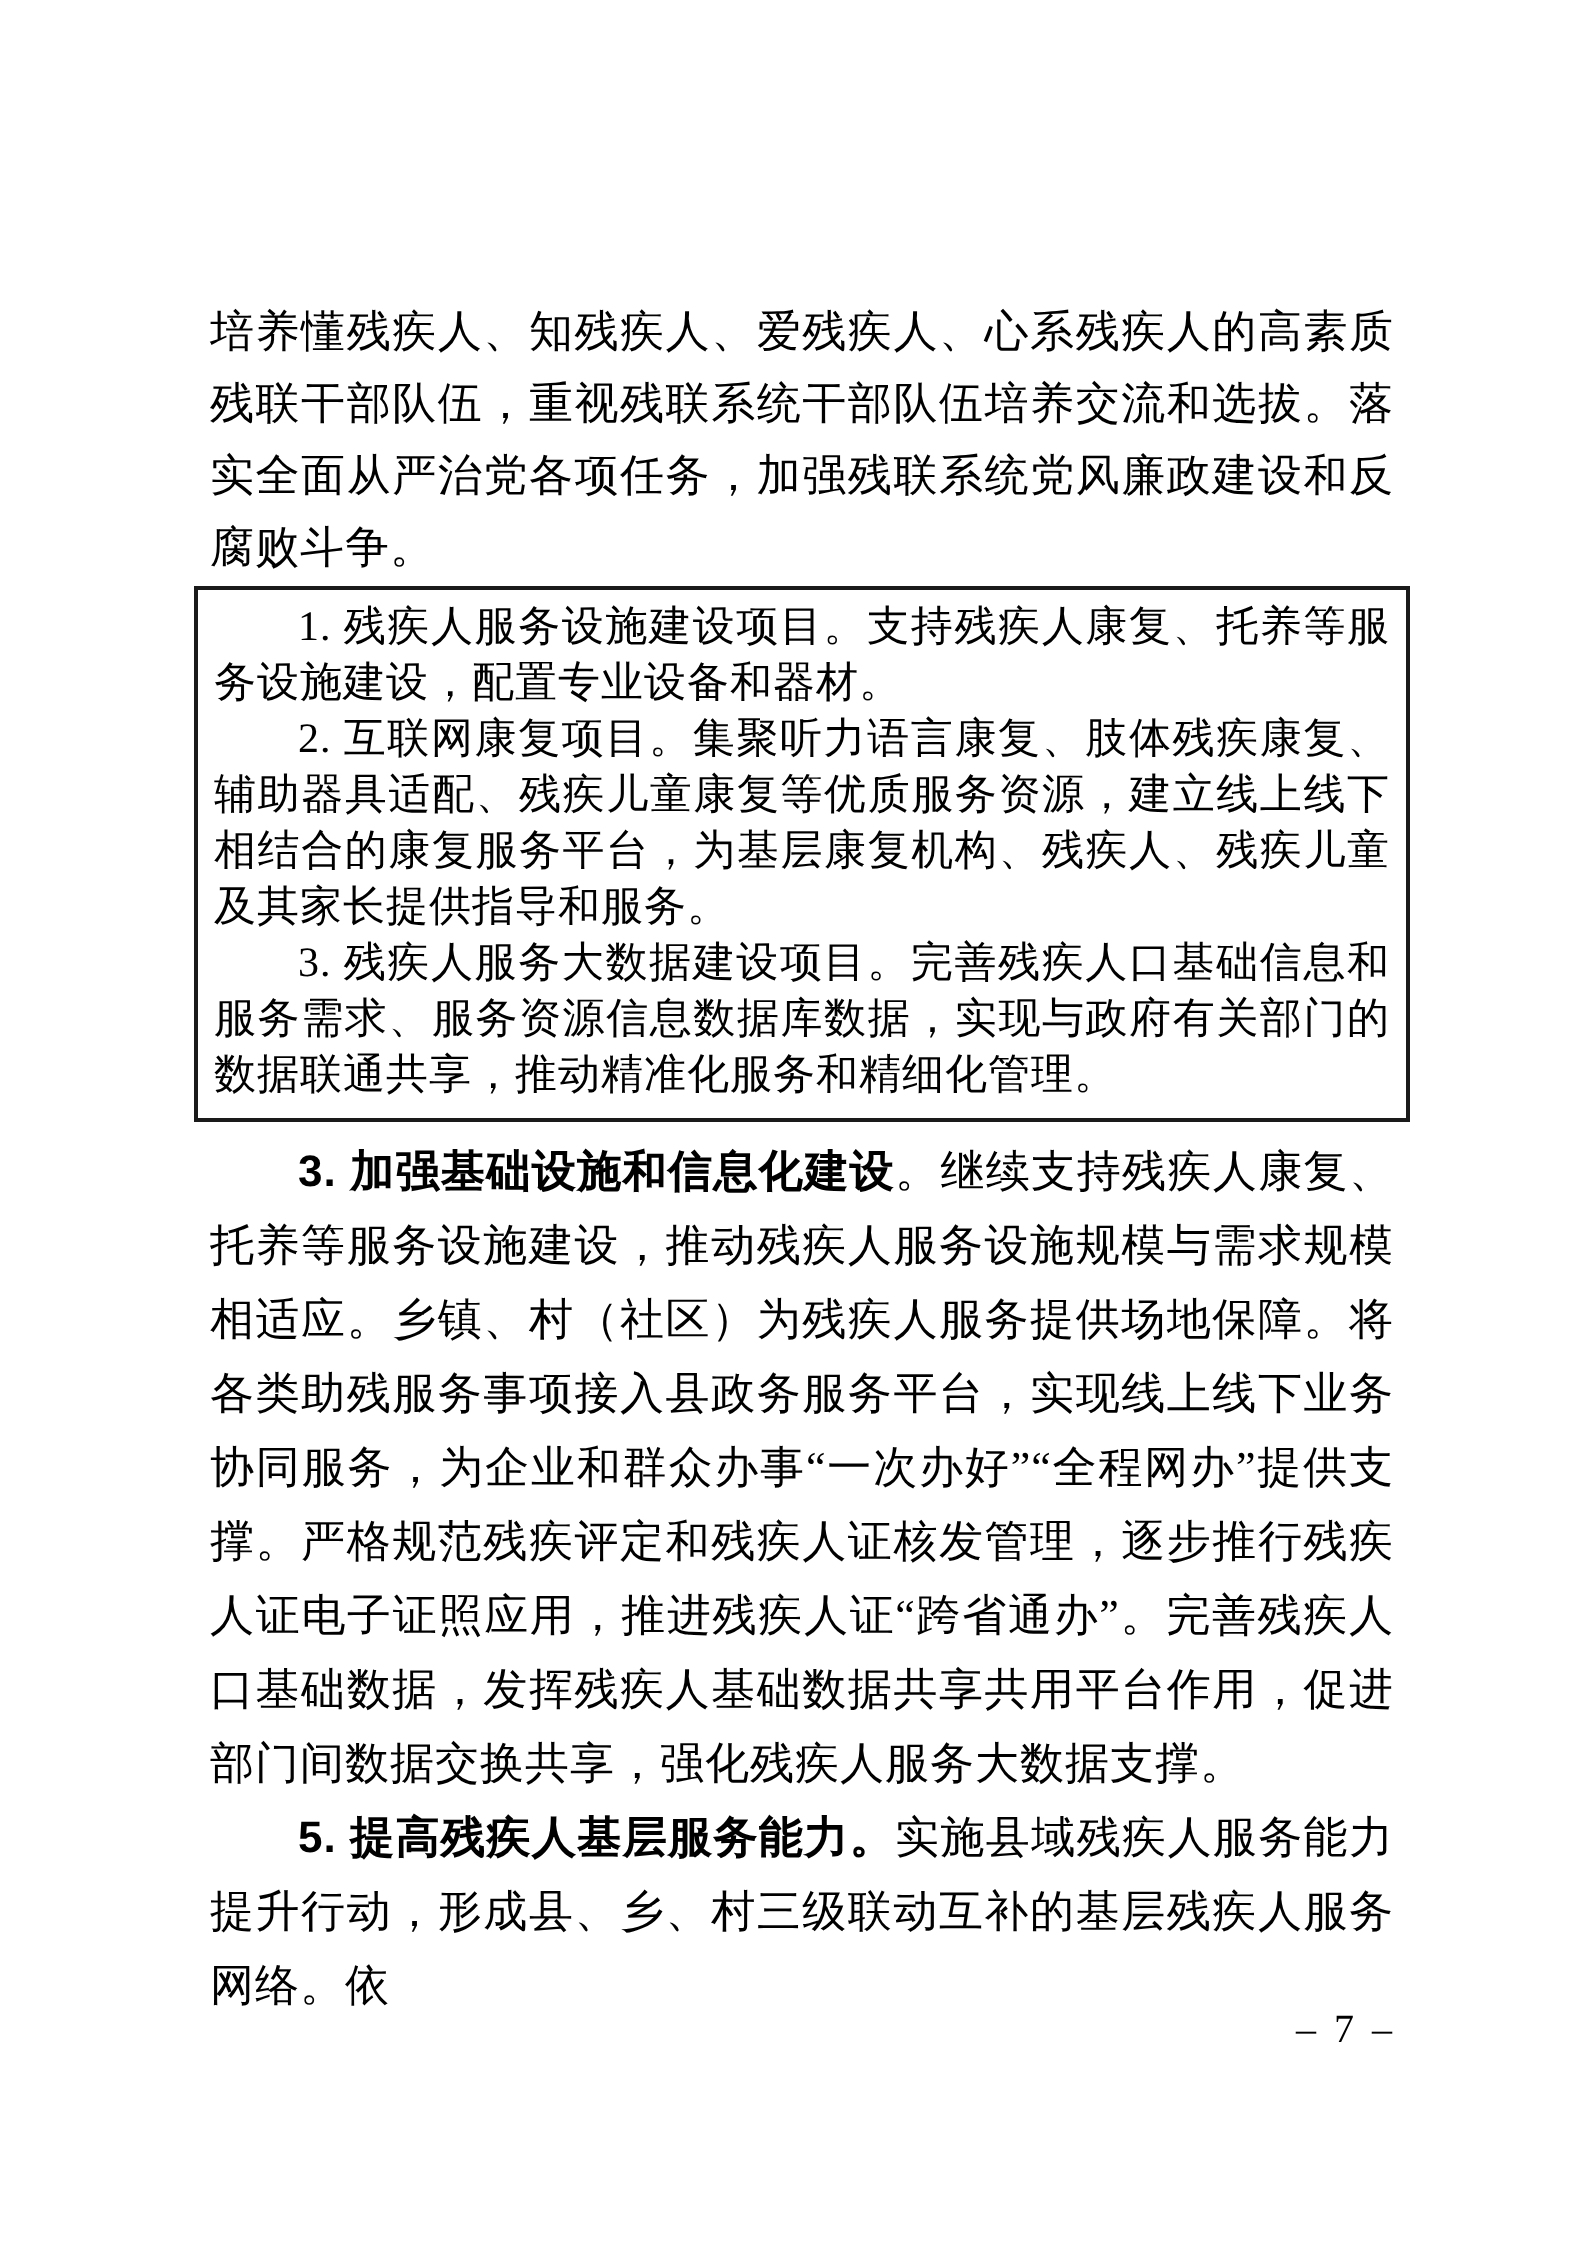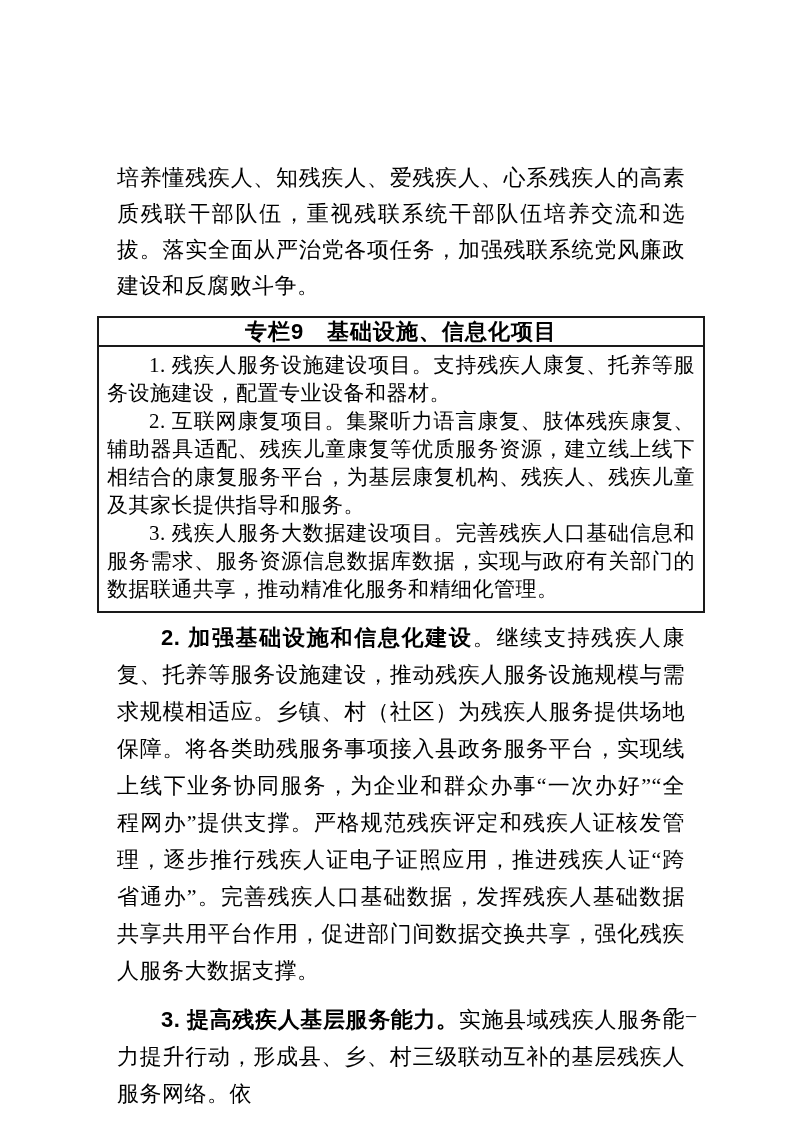--- a/index.html
+++ b/index.html
@@ -15,21 +15,21 @@
     font-family: "Liberation Serif", "DejaVu Serif", serif;
     overflow: hidden;
   }
   .content {
     position: absolute;
     left: 105px;
     top: 148px;
     width: 592px;
   }
   .para {
-    margin: 12px;
+    margin: 0;
     font-size: 22px;
     line-height: 36px;
     text-align: justify;
     word-break: break-all;
     letter-spacing: 0.5px;
   }
   .para.indent {
     text-indent: 2em;
     line-height: 37px;
   }
@@ -77,27 +77,26 @@
   }
 </style>
 </head>
 <body>
 
 <div class="content">
 
   <p class="para">培养懂残疾人、知残疾人、爱残疾人、心系残疾人的高素质残联干部队伍，重视残联系统干部队伍培养交流和选拔。落实全面从严治党各项任务，加强残联系统党风廉政建设和反腐败斗争。</p>
 
   <div class="box">
-    <div class="box-title">专栏9　基础设施、信息化项目</div>
     <div class="box-body">
       <p class="box-item">1. 残疾人服务设施建设项目。支持残疾人康复、托养等服务设施建设，配置专业设备和器材。</p>
       <p class="box-item">2. 互联网康复项目。集聚听力语言康复、肢体残疾康复、辅助器具适配、残疾儿童康复等优质服务资源，建立线上线下相结合的康复服务平台，为基层康复机构、残疾人、残疾儿童及其家长提供指导和服务。</p>
       <p class="box-item">3. 残疾人服务大数据建设项目。完善残疾人口基础信息和服务需求、服务资源信息数据库数据，实现与政府有关部门的数据联通共享，推动精准化服务和精细化管理。</p>
     </div>
   </div>
 
-  <p class="para indent para-after-box"><span class="lead">2. 加强基础设施和信息化建设</span><span>。继续支持残疾人康复、托养等服务设施建设，推动残疾人服务设施规模与需求规模相适应。乡镇、村（社区）为残疾人服务提供场地保障。将各类助残服务事项接入县政务服务平台，实现线上线下业务协同服务，为企业和群众办事“一次办好”“全程网办”提供支撑。严格规范残疾评定和残疾人证核发管理，逐步推行残疾人证电子证照应用，推进残疾人证“跨省通办”。完善残疾人口基础数据，发挥残疾人基础数据共享共用平台作用，促进部门间数据交换共享，强化残疾人服务大数据支撑。</span></p>
+  <p class="para indent para-after-box"><span class="lead">3. 加强基础设施和信息化建设</span><span>。继续支持残疾人康复、托养等服务设施建设，推动残疾人服务设施规模与需求规模相适应。乡镇、村（社区）为残疾人服务提供场地保障。将各类助残服务事项接入县政务服务平台，实现线上线下业务协同服务，为企业和群众办事“一次办好”“全程网办”提供支撑。严格规范残疾评定和残疾人证核发管理，逐步推行残疾人证电子证照应用，推进残疾人证“跨省通办”。完善残疾人口基础数据，发挥残疾人基础数据共享共用平台作用，促进部门间数据交换共享，强化残疾人服务大数据支撑。</span></p>
 
-  <p class="para indent"><span class="lead">3. 提高残疾人基层服务能力。</span><span>实施县域残疾人服务能力提升行动，形成县、乡、村三级联动互补的基层残疾人服务网络。依</span></p>
+  <p class="para indent"><span class="lead">5. 提高残疾人基层服务能力。</span><span>实施县域残疾人服务能力提升行动，形成县、乡、村三级联动互补的基层残疾人服务网络。依</span></p>
 
 </div>
 
 <div class="page-number">– 7 –</div>
 
 </body></html>

